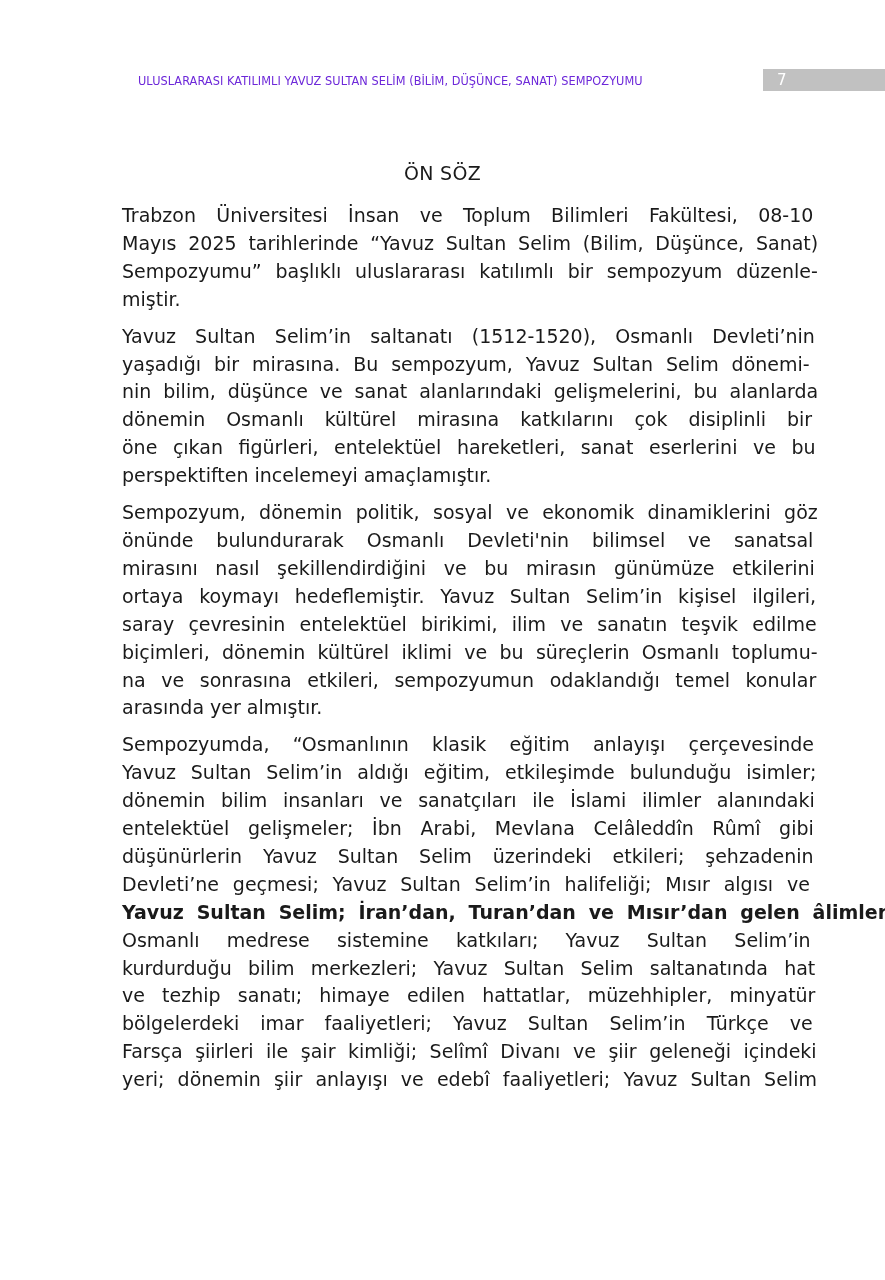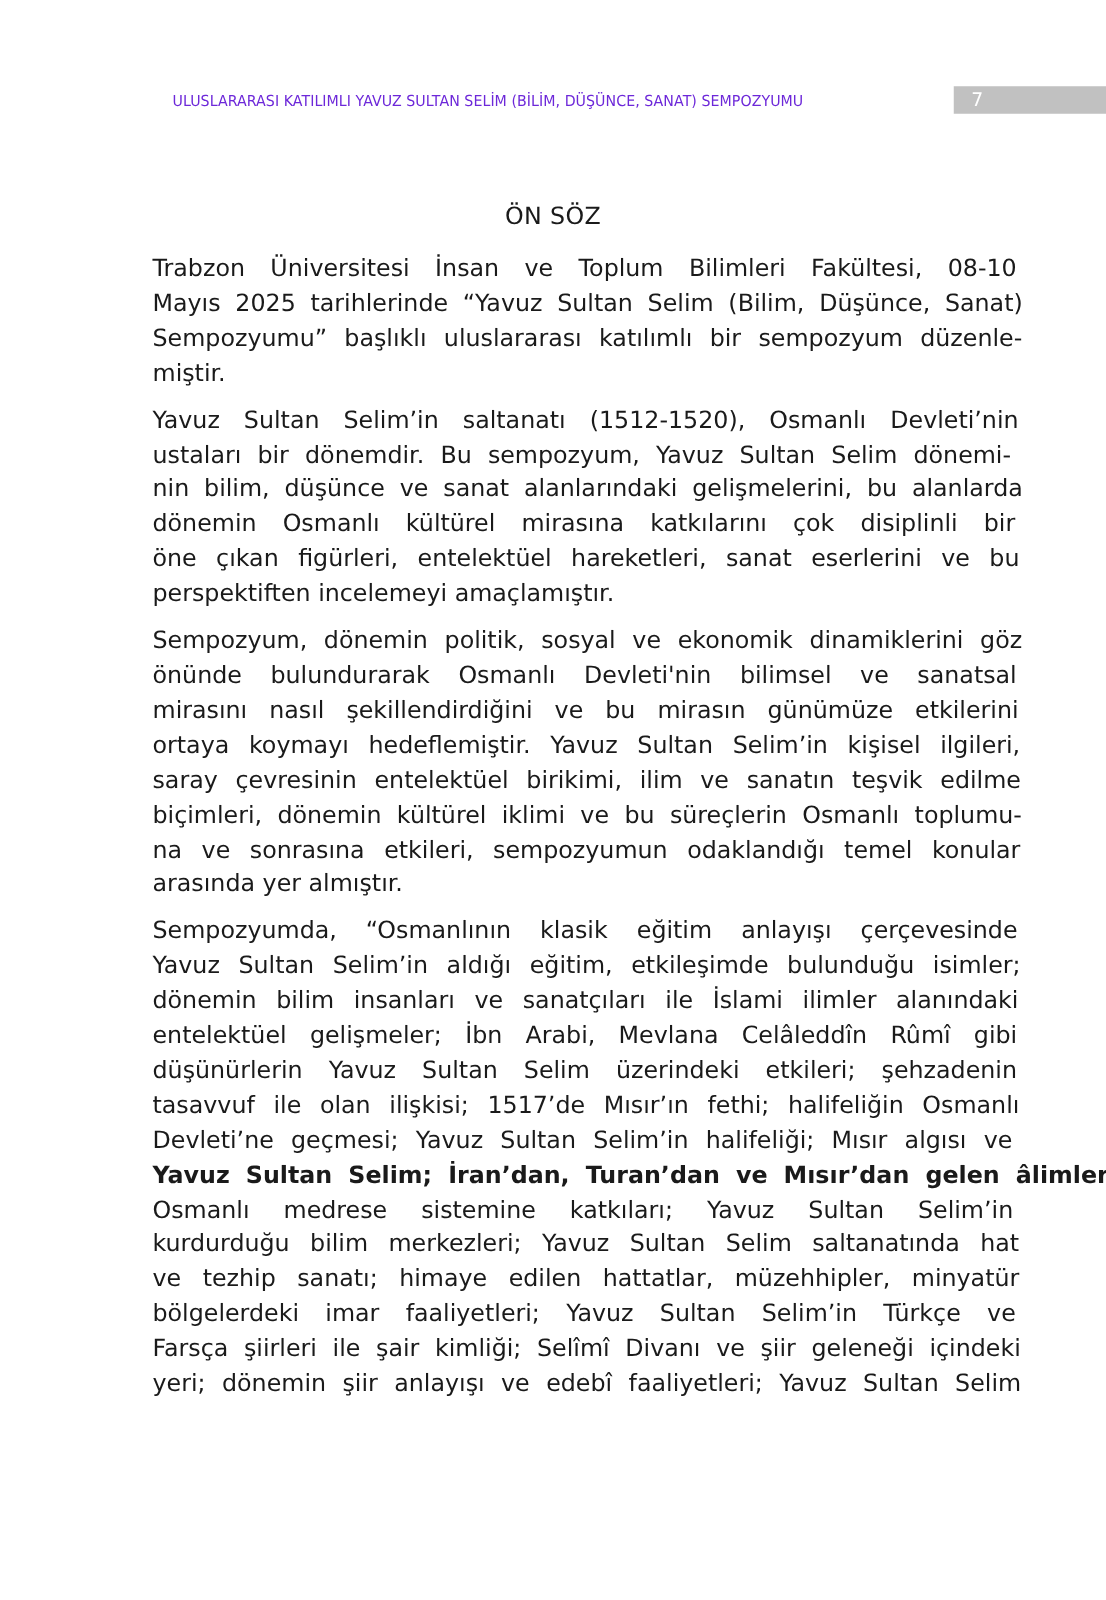--- a/index.html
+++ b/index.html
@@ -43,21 +43,21 @@
   <h1 class="title">ÖN SÖZ</h1>
   <div id="paras">
       <p class="para">
         <span class="line" style="white-space: nowrap; display: block; word-spacing: 14.2857px; text-align-last: left;">Trabzon Üniversitesi İnsan ve Toplum Bilimleri Fakültesi, 08-10</span>
         <span class="line" style="white-space: nowrap; display: block; word-spacing: 5.75px; text-align-last: left;">Mayıs 2025 tarihlerinde “Yavuz Sultan Selim (Bilim, Düşünce, Sanat)</span>
         <span class="line" style="white-space: nowrap; display: block; word-spacing: 7.83333px; text-align-last: left;">Sempozyumu” başlıklı uluslararası katılımlı bir sempozyum düzenle-</span>
         <span class="line last" style="white-space: nowrap; display: block;">miştir.</span>
       </p>
       <p class="para">
         <span class="line" style="white-space: nowrap; display: block; word-spacing: 13.1667px; text-align-last: left;">Yavuz Sultan Selim’in saltanatı (1512-1520), Osmanlı Devleti’nin</span>
-        <span class="line" style="white-space: nowrap; display: block; word-spacing: 6.875px; text-align-last: left;">ustaları bir dönemdir. Bu sempozyum, Yavuz Sultan Selim dönemi-</span>
+        <span class="line" style="white-space: nowrap; display: block; word-spacing: 6.875px; text-align-last: left;">yaşadığı bir mirasına. Bu sempozyum, Yavuz Sultan Selim dönemi-</span>
         <span class="line" style="white-space: nowrap; display: block; word-spacing: 5.875px; text-align-last: left;">nin bilim, düşünce ve sanat alanlarındaki gelişmelerini, bu alanlarda</span>
         <span class="line" style="white-space: nowrap; display: block; word-spacing: 14.8571px; text-align-last: left;">dönemin Osmanlı kültürel mirasına katkılarını çok disiplinli bir</span>
         <span class="line" style="white-space: nowrap; display: block; word-spacing: 9.5px; text-align-last: left;">öne çıkan figürleri, entelektüel hareketleri, sanat eserlerini ve bu</span>
         <span class="line last" style="white-space: nowrap; display: block;">perspektiften incelemeyi amaçlamıştır.</span>
       </p>
       <p class="para">
         <span class="line" style="white-space: nowrap; display: block; word-spacing: 7.28571px; text-align-last: left;">Sempozyum, dönemin politik, sosyal ve ekonomik dinamiklerini göz</span>
         <span class="line" style="white-space: nowrap; display: block; word-spacing: 16.8333px; text-align-last: left;">önünde bulundurarak Osmanlı Devleti'nin bilimsel ve sanatsal</span>
         <span class="line" style="white-space: nowrap; display: block; word-spacing: 11.5714px; text-align-last: left;">mirasını nasıl şekillendirdiğini ve bu mirasın günümüze etkilerini</span>
         <span class="line" style="white-space: nowrap; display: block; word-spacing: 9.71429px; text-align-last: left;">ortaya koymayı hedeflemiştir. Yavuz Sultan Selim’in kişisel ilgileri,</span>
@@ -65,21 +65,20 @@
         <span class="line" style="white-space: nowrap; display: block; word-spacing: 6.25px; text-align-last: left;">biçimleri, dönemin kültürel iklimi ve bu süreçlerin Osmanlı toplumu-</span>
         <span class="line" style="white-space: nowrap; display: block; word-spacing: 9.57143px; text-align-last: left;">na ve sonrasına etkileri, sempozyumun odaklandığı temel konular</span>
         <span class="line last" style="white-space: nowrap; display: block;">arasında yer almıştır.</span>
       </p>
       <p class="para">
         <span class="line" style="white-space: nowrap; display: block; word-spacing: 17.2px; text-align-last: left;">Sempozyumda, “Osmanlının klasik eğitim anlayışı çerçevesinde</span>
         <span class="line" style="white-space: nowrap; display: block; word-spacing: 8.85714px; text-align-last: left;">Yavuz Sultan Selim’in aldığı eğitim, etkileşimde bulunduğu isimler;</span>
         <span class="line" style="white-space: nowrap; display: block; word-spacing: 9.625px; text-align-last: left;">dönemin bilim insanları ve sanatçıları ile İslami ilimler alanındaki</span>
         <span class="line" style="white-space: nowrap; display: block; word-spacing: 12.5714px; text-align-last: left;">entelektüel gelişmeler; İbn Arabi, Mevlana Celâleddîn Rûmî gibi</span>
         <span class="line" style="white-space: nowrap; display: block; word-spacing: 14.8333px; text-align-last: left;">düşünürlerin Yavuz Sultan Selim üzerindeki etkileri; şehzadenin</span>
-        <span class="line" style="white-space: nowrap; display: block; word-spacing: 8.875px; text-align-last: left;">tasavvuf ile olan ilişkisi; 1517’de Mısır’ın fethi; halifeliğin Osmanlı</span>
         <span class="line" style="white-space: nowrap; display: block; word-spacing: 7.75px; text-align-last: left;">Devleti’ne geçmesi; Yavuz Sultan Selim’in halifeliği; Mısır algısı ve</span>
         <span class="line" style="white-space: nowrap; display: block; word-spacing: 6.25px; text-align-last: left; font-weight: bold;">Yavuz Sultan Selim; İran’dan, Turan’dan ve Mısır’dan gelen âlimlerin</span>
         <span class="line" style="white-space: nowrap; display: block; word-spacing: 21.1667px; text-align-last: left;">Osmanlı medrese sistemine katkıları; Yavuz Sultan Selim’in</span>
         <span class="line" style="white-space: nowrap; display: block; word-spacing: 10.2857px; text-align-last: left;">kurdurduğu bilim merkezleri; Yavuz Sultan Selim saltanatında hat</span>
         <span class="line" style="white-space: nowrap; display: block; word-spacing: 11.1429px; text-align-last: left;">ve tezhip sanatı; himaye edilen hattatlar, müzehhipler, minyatür</span>
         <span class="line" style="white-space: nowrap; display: block; word-spacing: 15px; text-align-last: left;">bölgelerdeki imar faaliyetleri; Yavuz Sultan Selim’in Türkçe ve</span>
         <span class="line" style="white-space: nowrap; display: block; word-spacing: 6.5px; text-align-last: left;">Farsça şiirleri ile şair kimliği; Selîmî Divanı ve şiir geleneği içindeki</span>
         <span class="line" style="white-space: nowrap; display: block; word-spacing: 7.11111px; text-align-last: left;">yeri; dönemin şiir anlayışı ve edebî faaliyetleri; Yavuz Sultan Selim</span>
       </p>
     </div>

